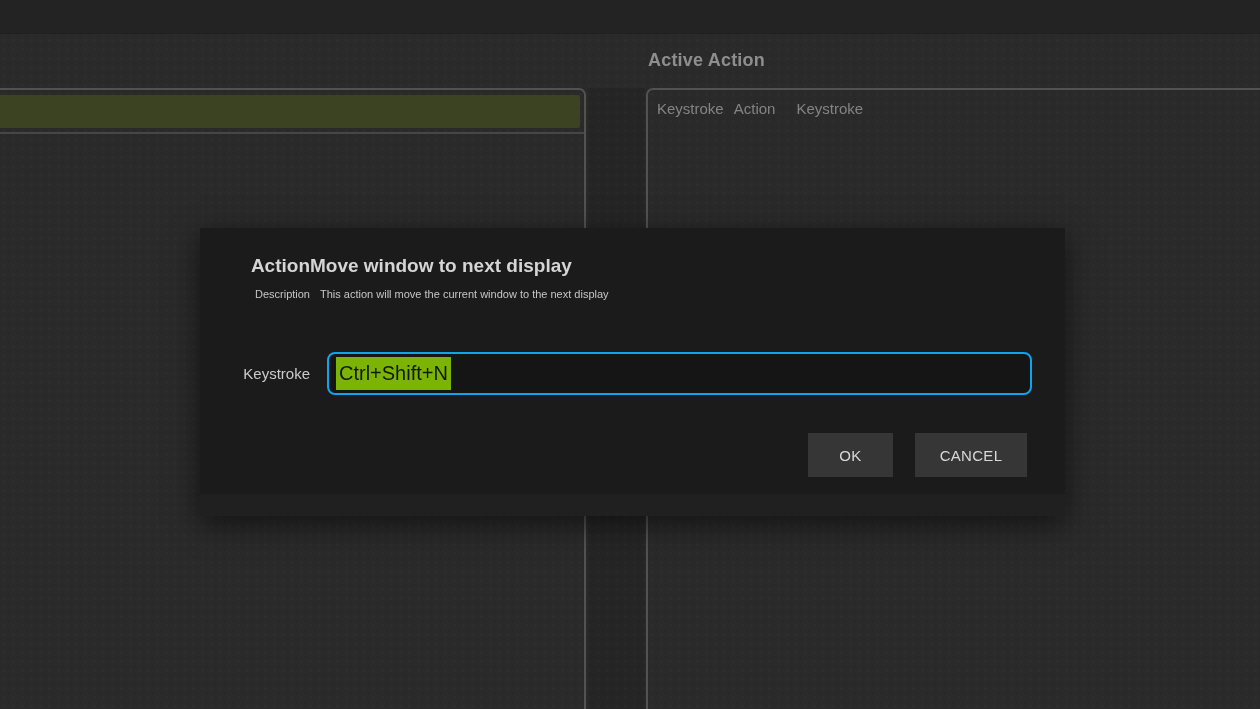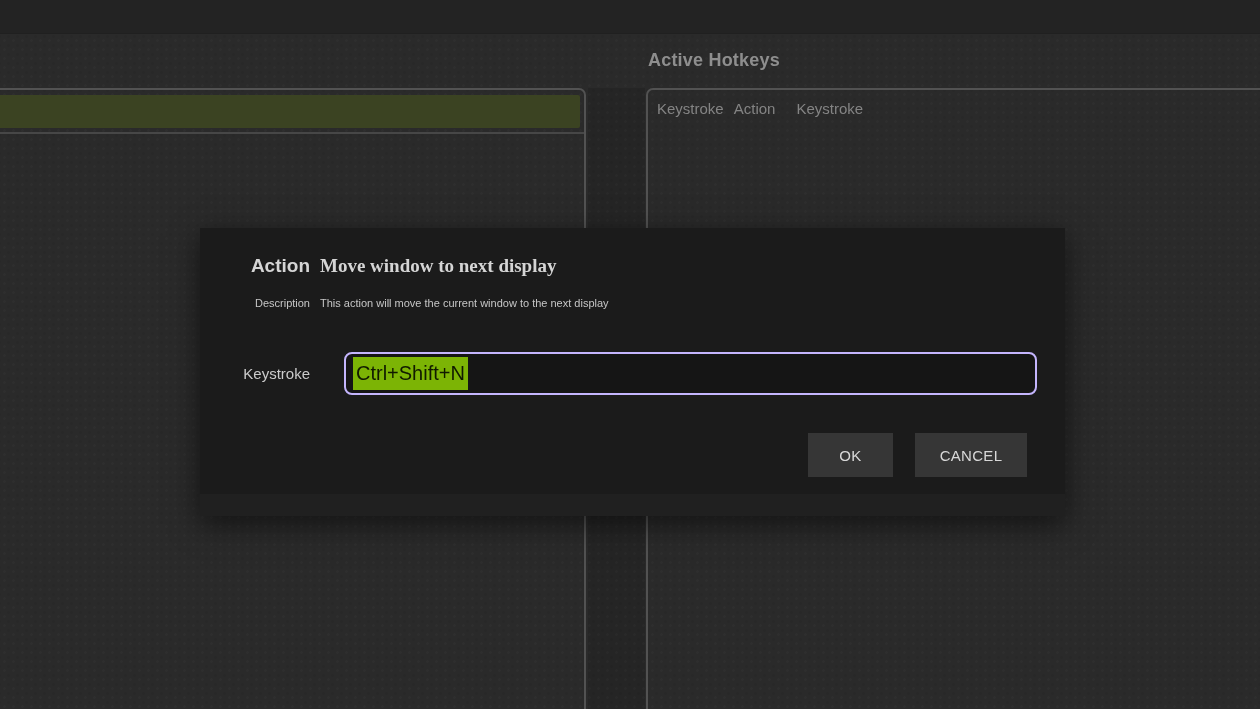--- a/index.html
+++ b/index.html
@@ -58,31 +58,31 @@
   .dialog::after{
     content:"";position:absolute;left:0;right:0;bottom:0;height:22px;
     background:rgba(255,255,255,0.025);pointer-events:none;
   }
   .dlg-row{position:absolute;left:0;right:28px;display:flex;}
   .dlg-label{width:110px;flex:none;text-align:right;}
   .row-title{top:25px;align-items:baseline;}
   .row-title .dlg-label,.row-title .dlg-value{
     font-size:19px;font-weight:bold;color:#d5d5d5;line-height:25px;
   }
-  .row-title .dlg-value{margin-left:10px;font-family:Liberation Serif, serif;}
+  .row-title .dlg-value{}
   .row-desc{top:57px;align-items:baseline;}
   .row-desc .dlg-label,.row-desc .dlg-value{
     font-size:11px;color:#c6c6c6;line-height:19px;
   }
-  .row-desc .dlg-value{margin-left:10px;margin-top:9px;}
+  .row-desc .dlg-value{margin-left:10px;}
   .row-keystroke{top:124px;height:43px;align-items:center;}
   .row-keystroke .dlg-label{font-size:15px;color:#cbcbcb;}
   .keystroke-input{
-    margin-left:34px;width:705px;height:43px;box-sizing:border-box;
-    background:#151515;border:2px solid #c4b5fd;border-radius:8px;
+    margin-left:17px;width:705px;height:43px;box-sizing:border-box;
+    background:#151515;border:2px solid #0ea5e9;border-radius:8px;
     display:flex;align-items:center;padding-left:7px;cursor:text;
   }
   .keystroke-selection{
     font-size:20px;line-height:29px;padding:2px 3px;
     background:#7cb405;color:#111a00;
   }
   .dlg-btn{
     position:absolute;top:205px;height:44px;
     background:#363636;border:none;color:#d8d8d8;
     font-family:inherit;font-size:15px;letter-spacing:0.3px;
@@ -96,21 +96,21 @@
 
 <div class="titlebar"></div>
 
 <div class="panel-gap"></div>
 
 <div class="left-panel">
   <div class="selected-row"></div>
   <div class="row-divider"></div>
 </div>
 
-<div class="hotkeys-heading">Active Hotkeys</div>
+<div class="hotkeys-heading">Active Action</div>
 
 <div class="right-panel">
   <div class="cols">
     <span class="c1">Keystroke</span>
     <span class="c2">Action</span>
     <span class="c3">Keystroke</span>
   </div>
 </div>
 
 <div class="dialog">

